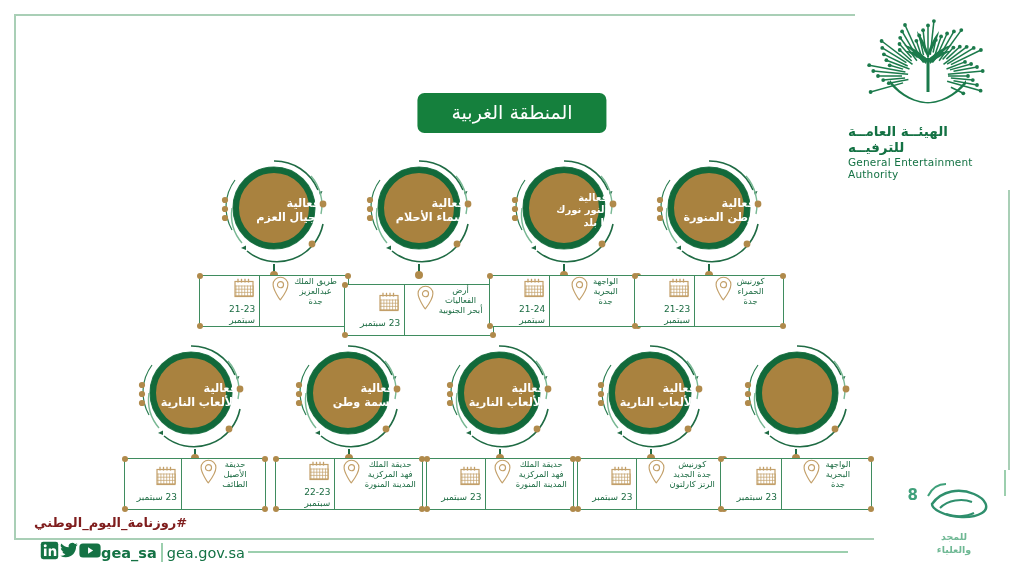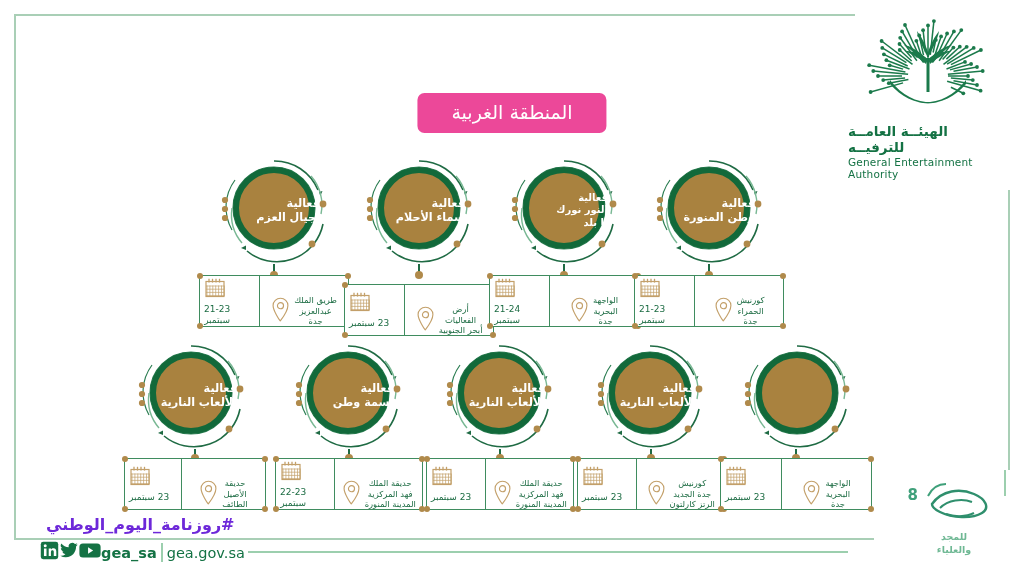--- a/index.html
+++ b/index.html
@@ -20,21 +20,21 @@
 
   
   .title{
     position:absolute;left:0;right:0;top:40px;
     text-align:center;
     font-size:27px;font-weight:bold;color:#156b3a;
     letter-spacing:0px;
   }
   .region-badge{
     position:absolute;left:50%;transform:translateX(-50%);top:93px;
-    background:#ec4899;color:#ffffff;
+    background:#15803d;color:#ffffff;
     font-size:19px;
     padding:8px 34px 10px;border-radius:7px;
     white-space:nowrap;
   }
 
   
   .gea-logo{position:absolute;right:16px;top:14px;width:160px;height:150px;text-align:left;}
   .gea-logo svg{display:block;margin:0 auto;}
   .gea-ar{font-size:13.5px;color:#147244;letter-spacing:1px;margin-top:-3px;font-weight:bold;}
   .gea-en{font-size:10.5px;color:#147244;letter-spacing:.2px;margin-top:1px;}
@@ -61,33 +61,33 @@
     border:1.4px solid #3f8c5f;
     display:flex;flex-direction:row;
     height:52px;box-sizing:border-box;background:#fff;
   }
   .infobox .corner{position:absolute;width:6px;height:6px;border-radius:50%;background:#b08a4b;}
   .infobox .c-tl{left:-3px;top:-3px;}
   .infobox .c-tr{right:-3px;top:-3px;}
   .infobox .c-bl{left:-3px;bottom:-3px;}
   .infobox .c-br{right:-3px;bottom:-3px;}
 
-  .cell{display:flex;align-items:flex-end;justify-content:center;gap:4px;box-sizing:border-box;}
+  .cell{display:flex;align-items:flex-start;justify-content:center;gap:4px;box-sizing:border-box;}
   .cell-place{flex:1 1 60%;padding:0 4px;border-left:1.4px solid #3f8c5f;}
   .cell-date{flex:1 1 40%;padding:0 4px;}
   .place-text{
     color:#1b6b42;font-size:8.4px;line-height:10.2px;text-align:center;
   }
   .date-text{color:#1b6b42;font-size:9px;line-height:10.5px;text-align:center;}
   .ico{flex:0 0 auto;}
 
   
   .hashtag{
-    position:absolute;left:46px;top:515px;
-    color:#6d28d9;font-size:16px;font-weight:bold;direction:rtl;
+    position:absolute;left:34px;top:515px;
+    color:#7f1d1d;font-size:13px;font-weight:bold;direction:rtl;
   }
   .social-row{
     position:absolute;left:40px;top:541px;
     display:flex;flex-direction:row;align-items:center;direction:ltr;
   }
   .handle{color:#147244;font-size:14.5px;font-weight:bold;}
   .divider-v{width:2px;height:19px;background:#9ccfae;margin:0 4px;}
   .site{color:#147244;font-size:14.5px;}
   .footer-rule{position:absolute;left:248px;top:551px;width:600px;height:1.6px;background:#9ccfae;}
 

